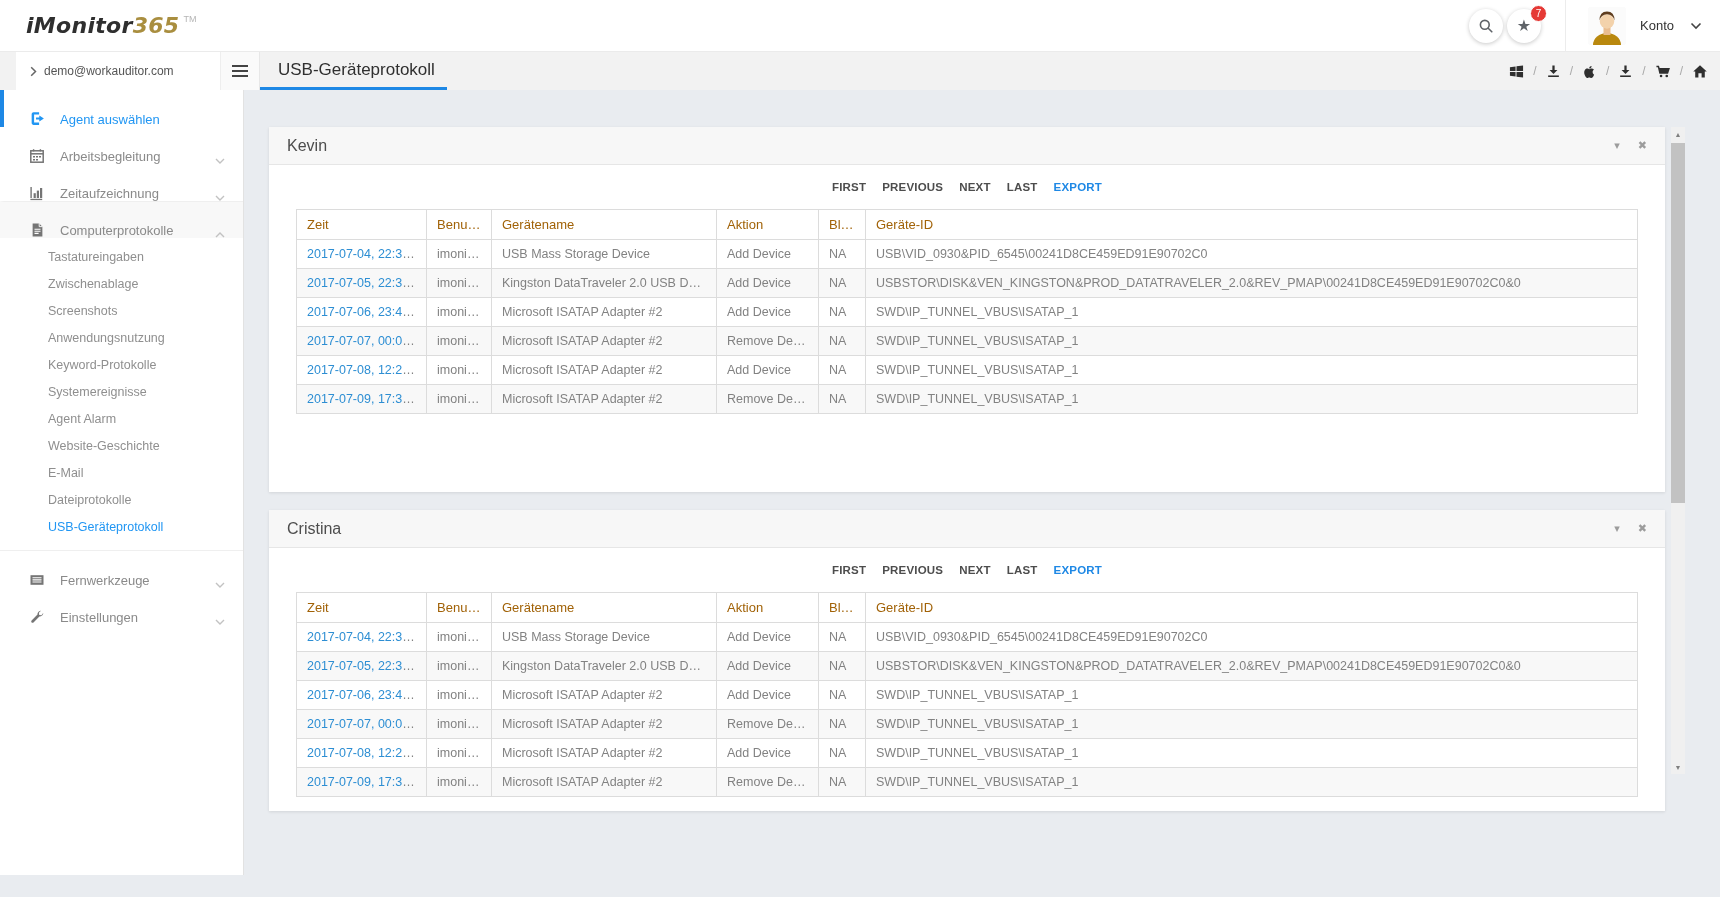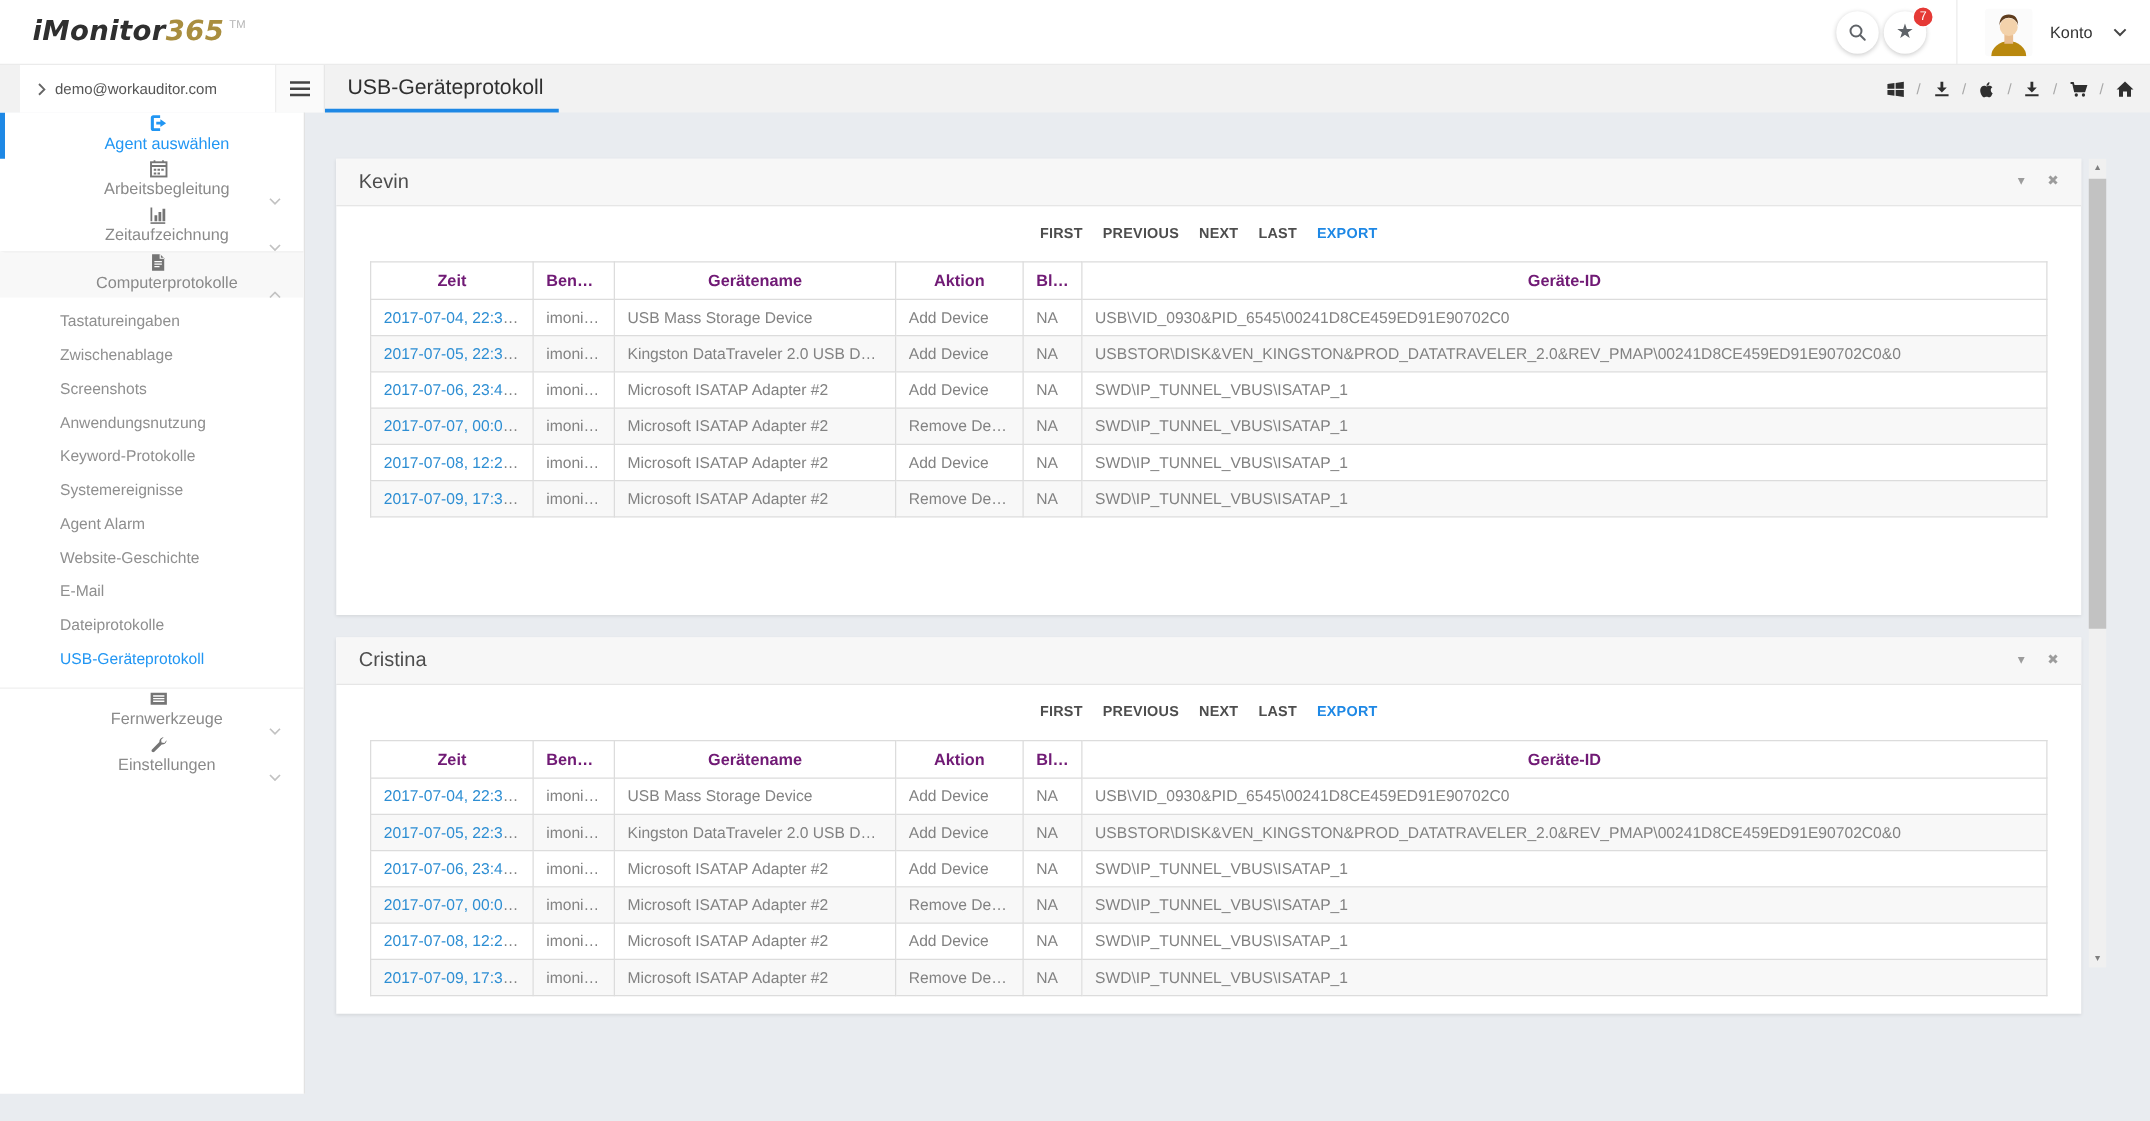--- a/index.html
+++ b/index.html
@@ -62,22 +62,22 @@
   .platform-icons { margin-left:auto; display:flex; align-items:center; gap:9px; padding-right:12px; color:#2f2f2f; }
   .platform-icons .sep { color:#a8a8a8; font-size:12px; }
   .platform-icons .picon { display:flex; cursor:pointer; color:#2f2f2f; }
 
   
   .main-row { display:flex; height:807px; }
   .sidebar {
     width:244px; background:#fff; border-right:1px solid #e2e2e2; overflow:hidden; flex-shrink:0;
   }
   .side-item {
-    display:flex; align-items:center; height:37px; padding:0 18px 0 24px;
-    color:#8a8a8a; font-size:13px; cursor:pointer; border-left:4px solid transparent;flex-direction:column;
+    display:flex; align-items:flex-end; height:37px; padding:0 18px 0 24px;
+    color:#8a8a8a; font-size:13px; cursor:pointer; border-left:4px solid transparent;
   }
   .side-item .sicon { width:18px; display:flex; justify-content:center; color:#757575; flex-shrink:0; }
   .side-item .slabel { margin-left:14px; white-space:nowrap; }
   .side-item .chev { margin-left:auto; display:flex; color:#c2c2c2; }
   .side-item.active { border-left-color:#1e88e5; color:#2196f3; }
   .side-item.active .sicon { color:#2196f3; }
   .side-item.section-head { background:#f8f8f8; border-top:1px solid #efefef; }
   .submenu { padding:5px 0 10px 0; border-bottom:1px solid #efefef; }
   .sub-item {
     height:27px; display:flex; align-items:center; padding-left:48px;
@@ -102,21 +102,21 @@
 
   .pagination { height:44px; display:flex; align-items:center; justify-content:center; gap:16px; }
   .pg-link { font-size:11.5px; font-weight:bold; color:#4d4d4d; letter-spacing:.2px; cursor:pointer; }
   .pg-link.export { color:#1e88e5; }
 
   table.log-table { width:100%; border-collapse:collapse; table-layout:fixed; }
   .log-table th, .log-table td {
     border:1px solid #dcdcdc; text-align:left; padding:7px 10px;
     font-size:12.5px; overflow:hidden; white-space:nowrap; text-overflow:ellipsis;
   }
-  .log-table th { color:#701a75; font-weight:bold; font-size:13px;text-align:center; }
+  .log-table th { color:#a16207; font-weight:normal; font-size:13px; }
   .log-table td { color:#828282; }
   .log-table tbody tr:nth-child(even) td { background:#f8f8f8; }
   .time-link { color:#2d8ed3; cursor:pointer; }
   .col-zeit { width:130px; } .col-benutzer { width:65px; } .col-geraetename { width:225px; }
   .col-aktion { width:102px; } .col-block { width:47px; } .col-id { width:auto; }
 
   
   .vscroll {
     position:absolute; top:37px; right:35px; width:14px; height:647px; background:#f0f0f0;
   }

